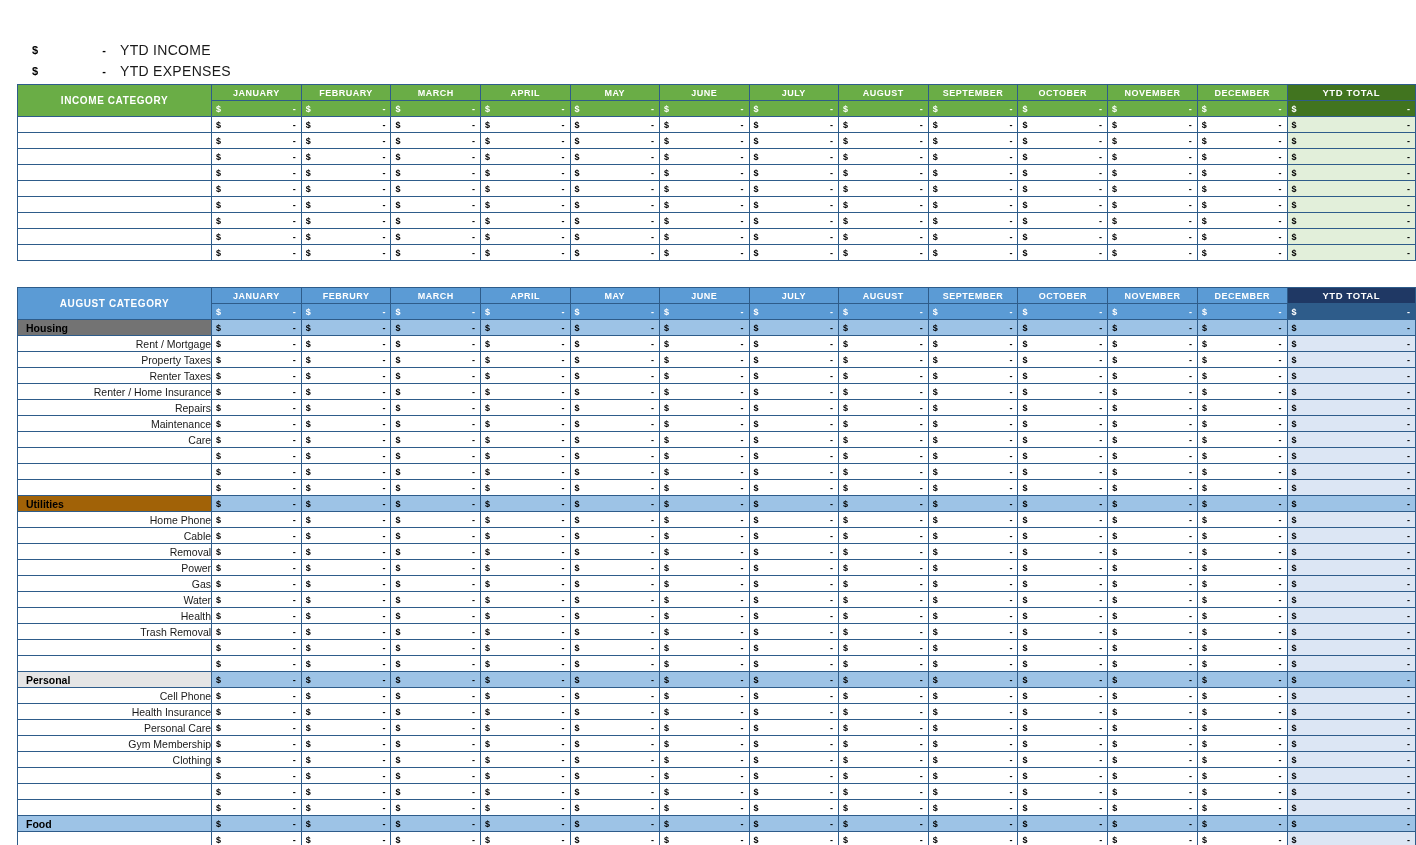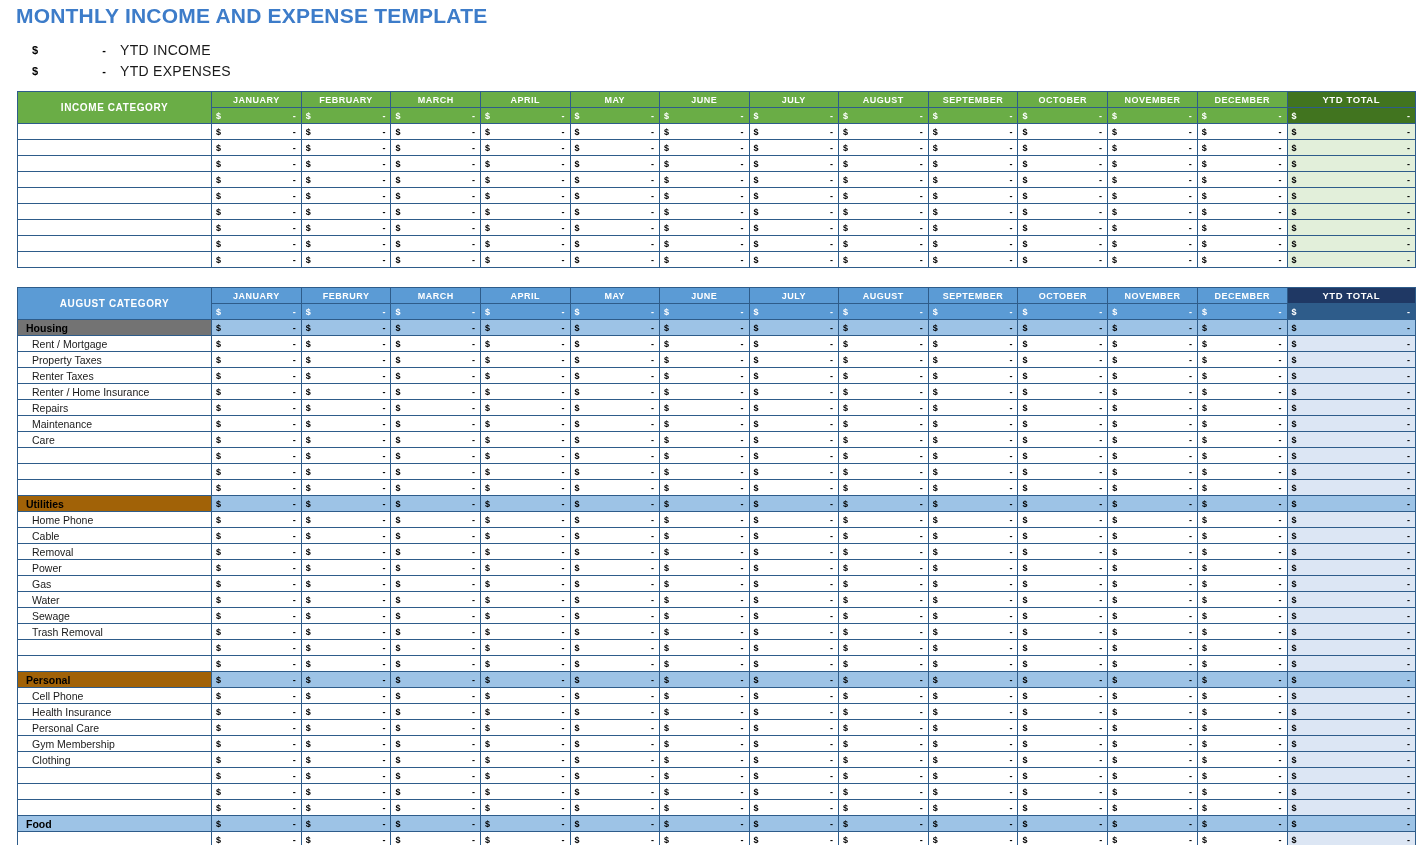--- a/index.html
+++ b/index.html
@@ -164,44 +164,43 @@
     font-size: 10.5px;
     color: #1a1a1a;
     background: #ffffff;
   }
   .cat.section {
     font-weight: bold;
     font-size: 10.5px;
     padding-left: 8px !important;
     color: #000;
   }
-  .cat.item { padding-left: 14px !important; }
+  .cat.item { padding-left: 14px !important; text-align: right; }
   .cat.blank { }
 </style>
 </head>
 <body>
 
 <div class="page">
 
-  <div class="title">MONTHLY INCOME AND EXPENSE TEMPLATE</div>
 
   <div class="ytd-block">
     <div class="ytd-row">
       <span class="ytd-dollar">$</span>
       <span class="ytd-dash">-</span>
       <span class="ytd-label">YTD INCOME</span>
     </div>
     <div class="ytd-row">
       <span class="ytd-dollar">$</span>
       <span class="ytd-dash">-</span>
       <span class="ytd-label">YTD EXPENSES</span>
     </div>
   </div>
 
-  <table class="sheet" id="income-table" style="left:17px; top:91px;">
+  <table class="sheet" id="income-table" style="left:17px; top:84px;">
     <colgroup id="income-cols">
         <col class="c-cat">
         <col class="c-mon">
         <col class="c-mon">
         <col class="c-mon">
         <col class="c-mon">
         <col class="c-mon">
         <col class="c-mon">
         <col class="c-mon">
         <col class="c-mon">
@@ -1856,21 +1855,21 @@
           <td class="money ">
             <span class="d">$</span>
             <span class="v">-</span>
           </td>
           <td class="money " style="background: rgb(220, 230, 244);">
             <span class="d">$</span>
             <span class="v">-</span>
           </td>
         </tr>
         <tr>
-          <td class="cat item">Sewage</td>
+          <td class="cat item">Health</td>
           <td class="money ">
             <span class="d">$</span>
             <span class="v">-</span>
           </td>
           <td class="money ">
             <span class="d">$</span>
             <span class="v">-</span>
           </td>
           <td class="money ">
             <span class="d">$</span>
@@ -2076,21 +2075,21 @@
           <td class="money ">
             <span class="d">$</span>
             <span class="v">-</span>
           </td>
           <td class="money " style="background: rgb(220, 230, 244);">
             <span class="d">$</span>
             <span class="v">-</span>
           </td>
         </tr>
         <tr>
-          <td class="cat section" style="background: #a16207;">Personal</td>
+          <td class="cat section" style="background: #e5e5e5;">Personal</td>
           <td class="money onsection" style="background: rgb(157, 195, 230);">
             <span class="d">$</span>
             <span class="v">-</span>
           </td>
           <td class="money onsection" style="background: rgb(157, 195, 230);">
             <span class="d">$</span>
             <span class="v">-</span>
           </td>
           <td class="money onsection" style="background: rgb(157, 195, 230);">
             <span class="d">$</span>

